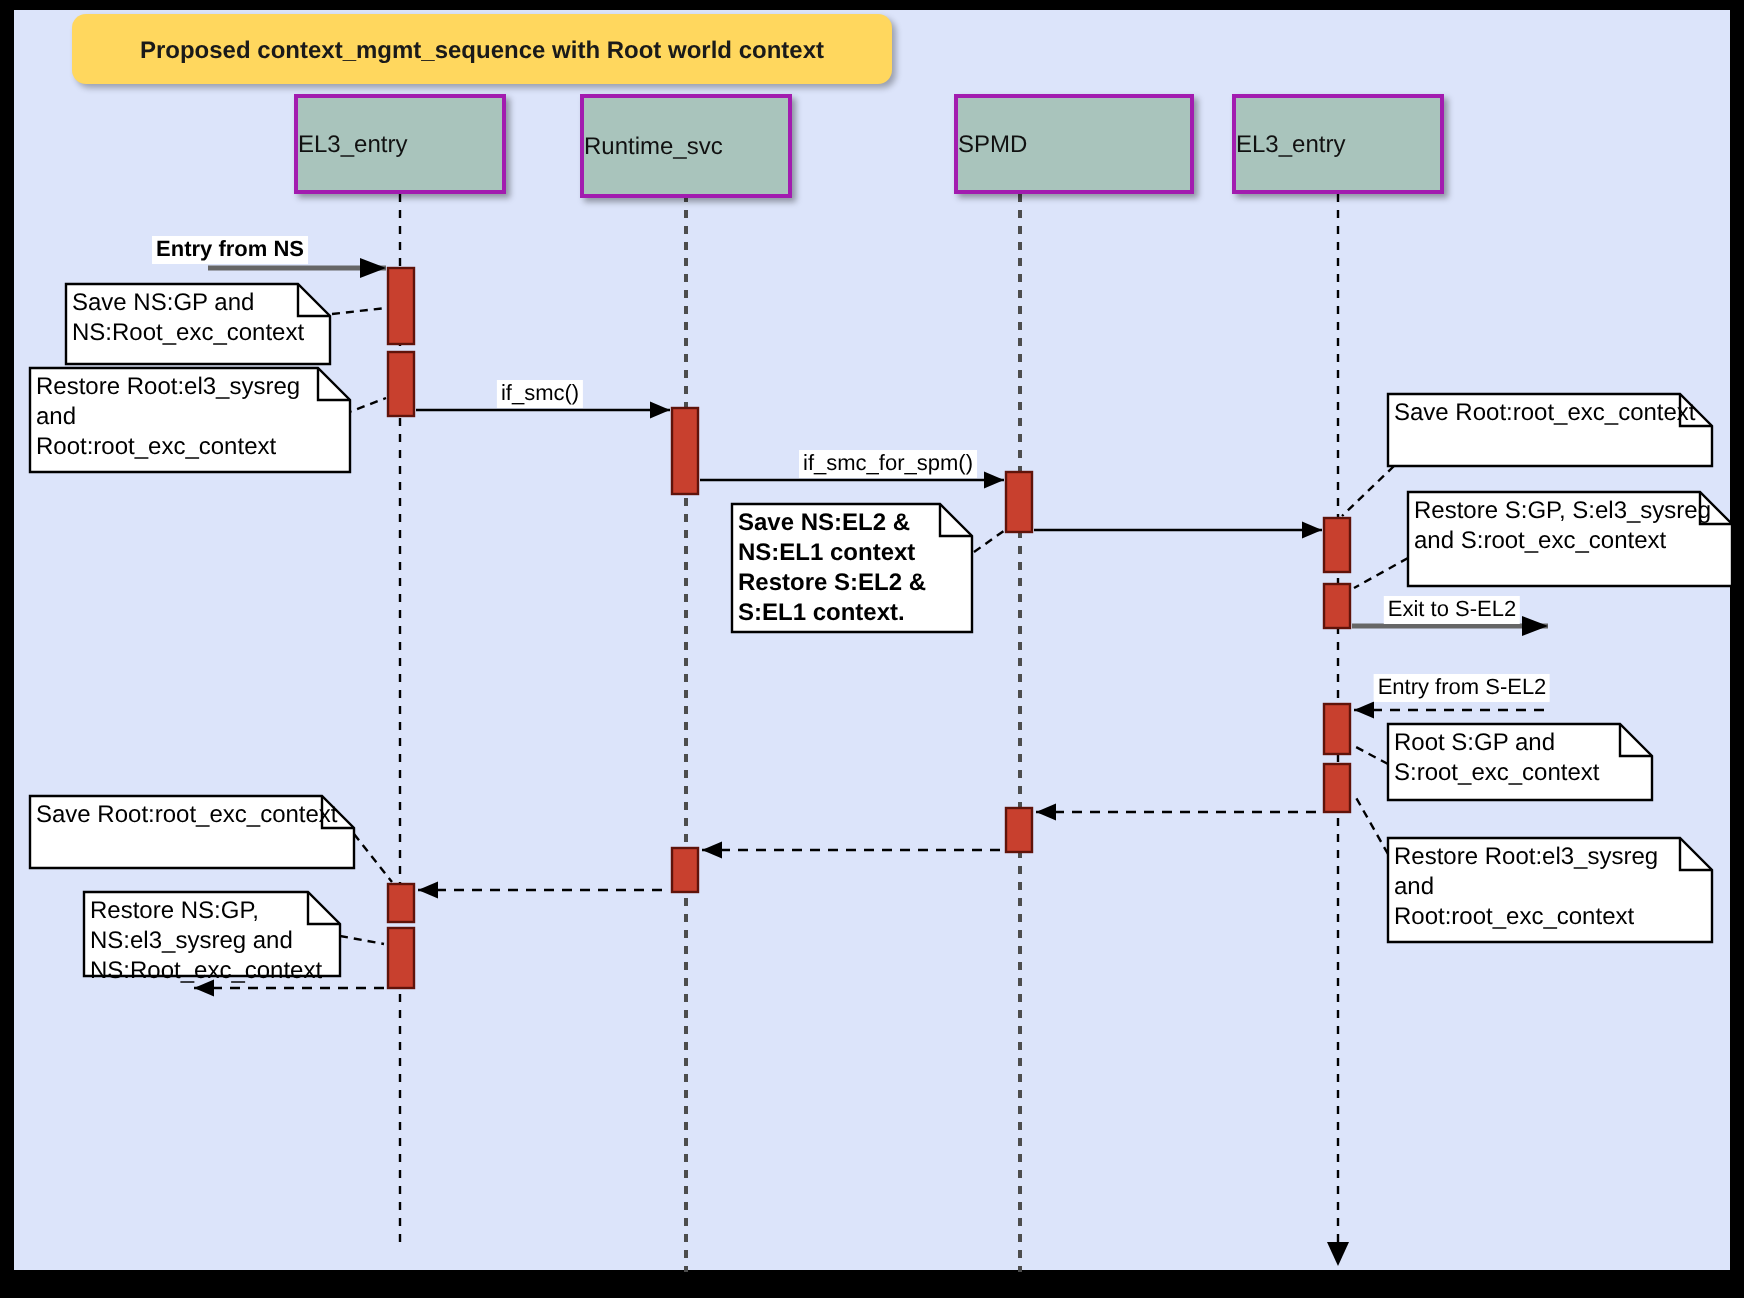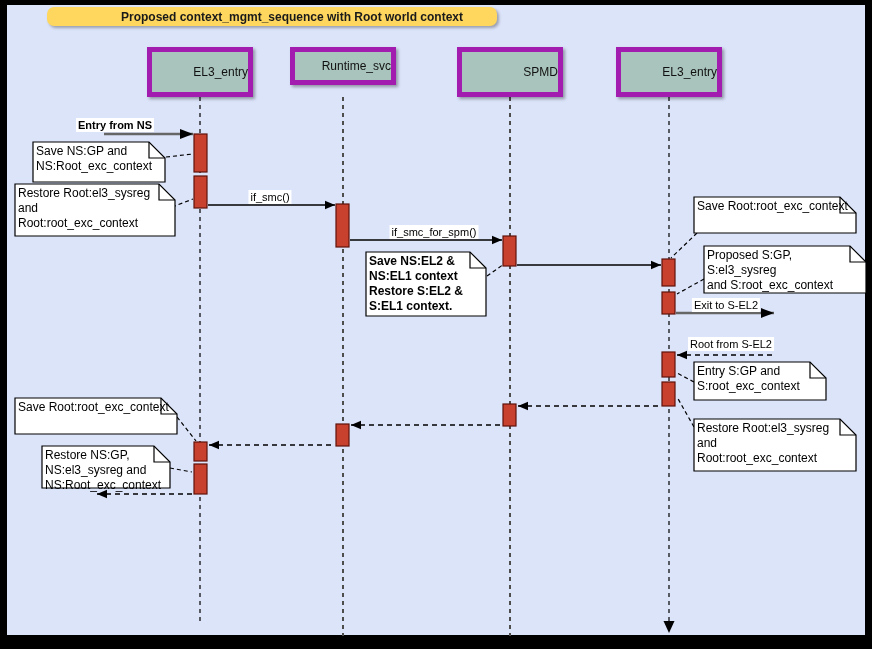--- a/index.html
+++ b/index.html
@@ -4,23 +4,23 @@
 <style>
   html,body { margin:0; padding:0; }
   .stage { position:relative; width:872px; height:649px; background:#000;
            font-family:"Liberation Sans", sans-serif; overflow:hidden; }
   .canvas { position:absolute; left:7px; top:5px; width:858px; height:630px; background:#dce4fa; }
   .layer  { position:absolute; left:0; top:0; }
   .title  { position:absolute; background:#ffd75e; border-radius:7px;
             box-shadow:2px 2px 3px rgba(0,0,0,.30);
             display:flex; align-items:center; justify-content:center;
             font-weight:bold; font-size:12px; color:#1a1a1a; }
-  .header { position:absolute; background:#a9c4bc; border:5px solid #a21caf;
+  .header { position:absolute; background:#a9c4bc; border:2px solid #a21caf;
             box-shadow:2px 2px 3px rgba(0,0,0,.35); box-sizing:border-box;
-            display:flex; align-items:center; justify-content:flex-end;
+            display:flex; align-items:center; justify-content:flex-start;
             font-size:12px; color:#111; }
   .msg-label { position:absolute; background:#ffffff; font-size:11px; line-height:14px;
                padding:0 2px; white-space:nowrap; color:#000; }
   .note-text { position:absolute; font-size:12px; line-height:1.26; color:#000;
                padding:2px 3px; white-space:pre-line; box-sizing:border-box; }
 </style>
 </head>
 <body>
 
 <div class="stage">
@@ -84,52 +84,52 @@
       <rect x="194" y="464" width="13" height="30" fill="#c8402e" stroke="#5f130a" stroke-width="1.2"></rect>
       <rect x="336" y="204" width="13" height="43" fill="#c8402e" stroke="#5f130a" stroke-width="1.2"></rect>
       <rect x="336" y="424" width="13" height="22" fill="#c8402e" stroke="#5f130a" stroke-width="1.2"></rect>
       <rect x="503" y="236" width="13" height="30" fill="#c8402e" stroke="#5f130a" stroke-width="1.2"></rect>
       <rect x="503" y="404" width="13" height="22" fill="#c8402e" stroke="#5f130a" stroke-width="1.2"></rect>
       <rect x="662" y="259" width="13" height="27" fill="#c8402e" stroke="#5f130a" stroke-width="1.2"></rect>
       <rect x="662" y="292" width="13" height="22" fill="#c8402e" stroke="#5f130a" stroke-width="1.2"></rect>
       <rect x="662" y="352" width="13" height="25" fill="#c8402e" stroke="#5f130a" stroke-width="1.2"></rect>
       <rect x="662" y="382" width="13" height="24" fill="#c8402e" stroke="#5f130a" stroke-width="1.2"></rect>
     </svg>
-  <div class="title" style="left: 47px; top: 7px; width: 410px; height: 19px; padding-left: 40px;">Proposed context_mgmt_sequence with Root world context</div>
+  <div class="title" style="left: 36px; top: 7px; width: 410px; height: 35px;">Proposed context_mgmt_sequence with Root world context</div>
   <div class="layer">
       <div class="header" style="left: 147px; top: 47px; width: 106px; height: 50px;">
         <span>EL3_entry</span>
       </div>
-      <div class="header" style="left: 290px; top: 47px; width: 106px; height: 38px;">
+      <div class="header" style="left: 290px; top: 47px; width: 106px; height: 52px;">
         <span>Runtime_svc</span>
       </div>
-      <div class="header" style="left: 457px; top: 47px; width: 106px; height: 50px;">
+      <div class="header" style="left: 477px; top: 47px; width: 120px; height: 50px;">
         <span>SPMD</span>
       </div>
       <div class="header" style="left: 616px; top: 47px; width: 106px; height: 50px;">
         <span>EL3_entry</span>
       </div>
       <div class="msg-label" style="left: 115px; top: 118px; transform: translateX(-50%); font-weight: bold;">Entry from NS</div>
       <div class="msg-label" style="left: 270px; top: 190px; transform: translateX(-50%);">if_smc()</div>
-      <div class="msg-label" style="left: 434px; top: 225px; transform: translateX(-50%);">if_smc_for_spm()</div>
+      <div class="msg-label" style="left: 444px; top: 225px; transform: translateX(-50%);">if_smc_for_spm()</div>
       <div class="msg-label" style="left: 726px; top: 298px; transform: translateX(-50%);">Exit to S-EL2</div>
-      <div class="msg-label" style="left: 731px; top: 337px; transform: translateX(-50%);">Root from S-EL2</div>
+      <div class="msg-label" style="left: 731px; top: 337px; transform: translateX(-50%);">Entry from S-EL2</div>
       <div class="note-text" style="left: 33px; top: 142px; width: 132px; height: 40px;">Save NS:GP and
 NS:Root_exc_context</div>
       <div class="note-text" style="left: 15px; top: 184px; width: 160px; height: 52px;">Restore Root:el3_sysreg
 and
 Root:root_exc_context</div>
       <div class="note-text" style="left: 366px; top: 252px; width: 120px; height: 64px; font-weight: bold;">Save NS:EL2 &amp;
 NS:EL1 context
 Restore S:EL2 &amp;
 S:EL1 context.</div>
       <div class="note-text" style="left: 694px; top: 197px; width: 162px; height: 36px;">Save Root:root_exc_context</div>
-      <div class="note-text" style="left: 704px; top: 246px; width: 162px; height: 47px;">Proposed S:GP, S:el3_sysreg
+      <div class="note-text" style="left: 704px; top: 246px; width: 162px; height: 47px;">Restore S:GP, S:el3_sysreg
 and S:root_exc_context</div>
-      <div class="note-text" style="left: 694px; top: 362px; width: 132px; height: 38px;">Entry S:GP and
+      <div class="note-text" style="left: 694px; top: 362px; width: 132px; height: 38px;">Root S:GP and
 S:root_exc_context</div>
       <div class="note-text" style="left: 694px; top: 419px; width: 162px; height: 52px;">Restore Root:el3_sysreg
 and
 Root:root_exc_context</div>
       <div class="note-text" style="left: 15px; top: 398px; width: 162px; height: 36px;">Save Root:root_exc_context</div>
       <div class="note-text" style="left: 42px; top: 446px; width: 124px; height: 42px;">Restore NS:GP,
 NS:el3_sysreg and
 NS:Root_exc_context</div>
     </div>
 </div>

